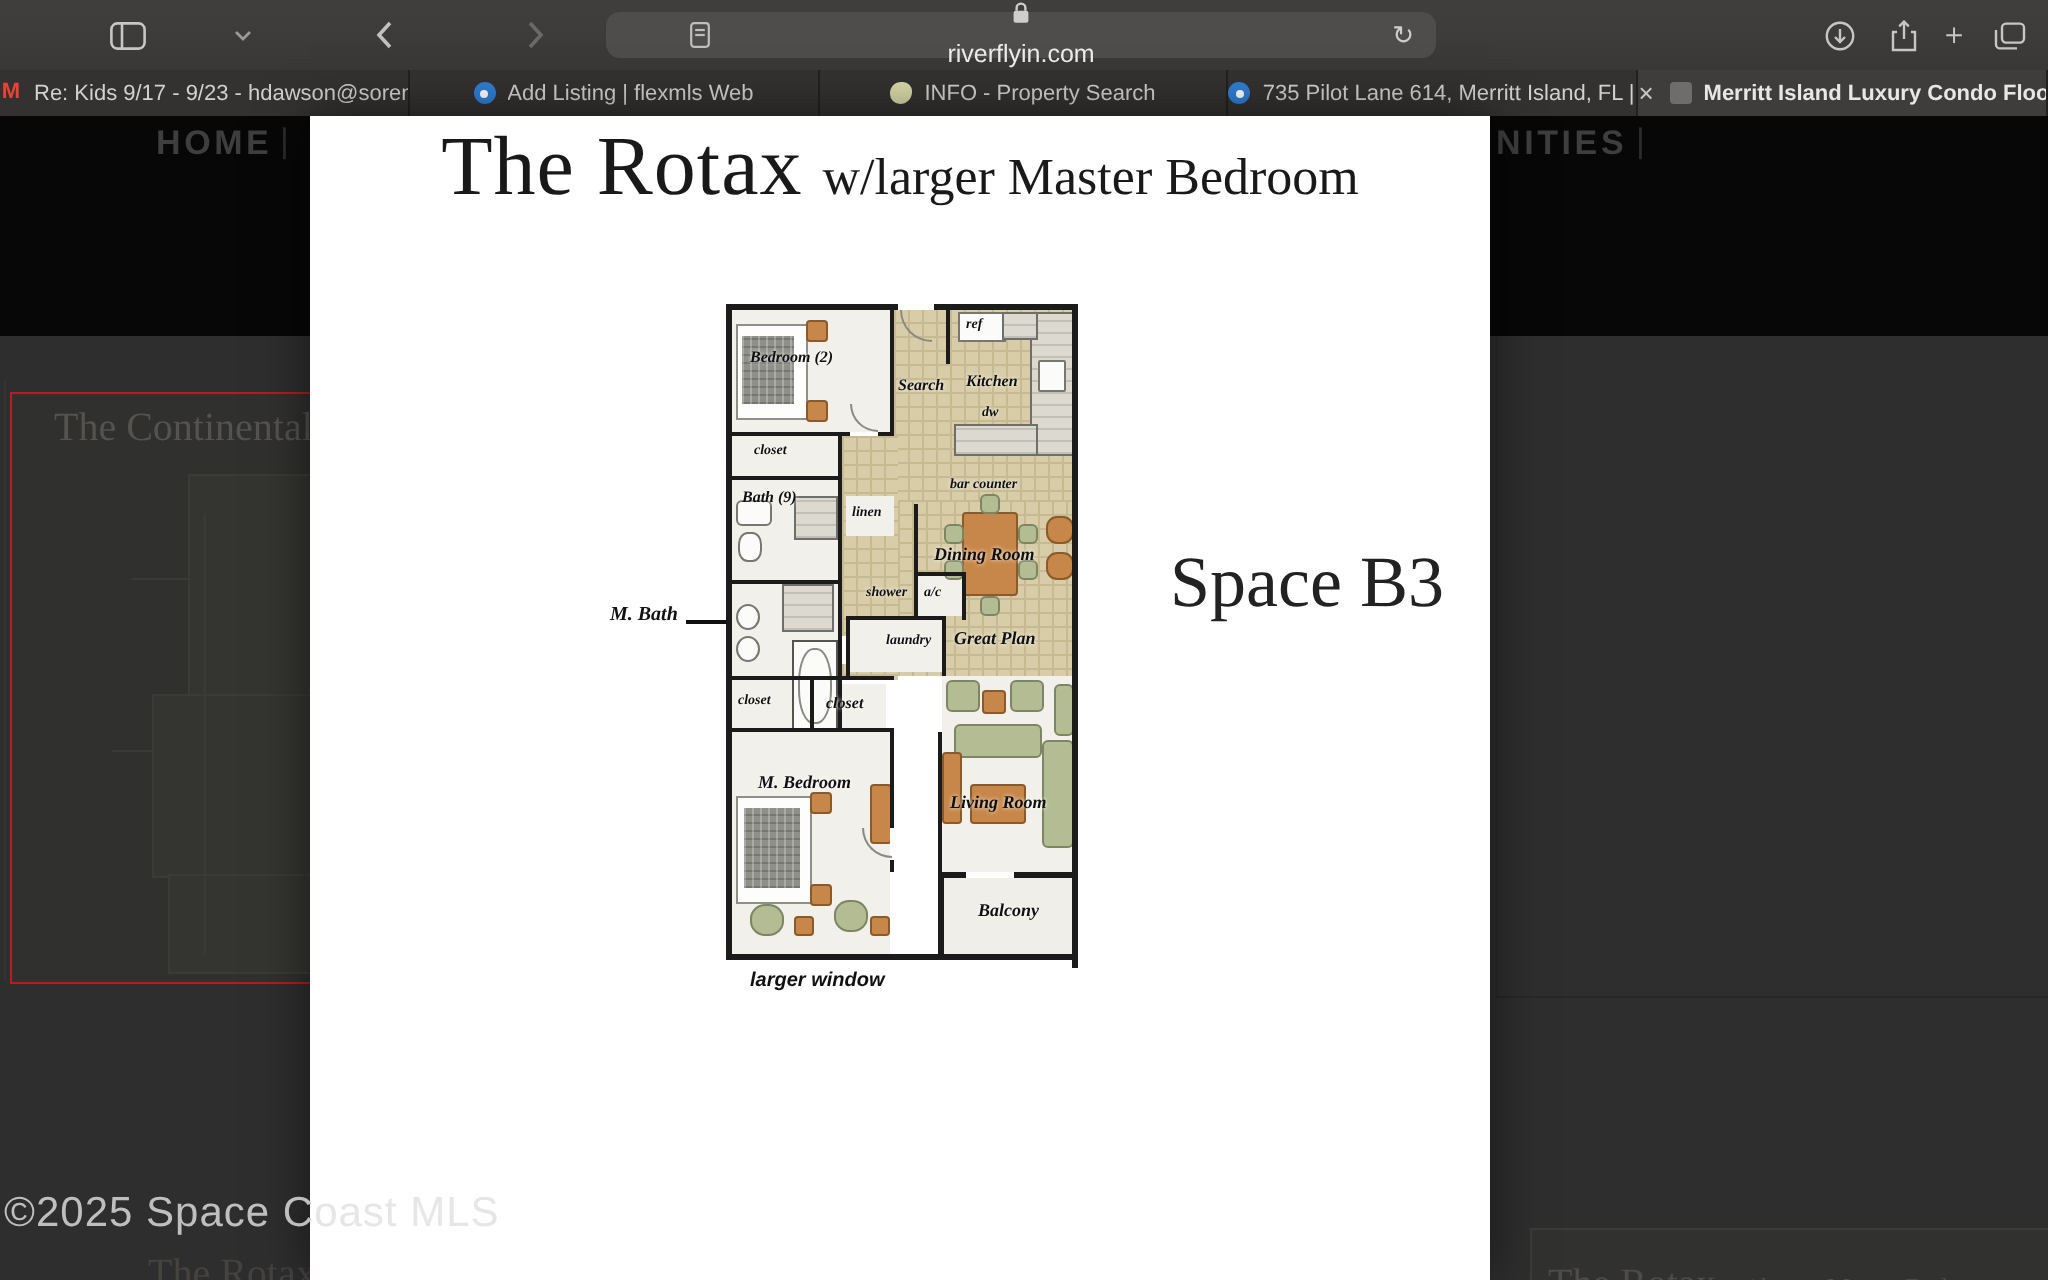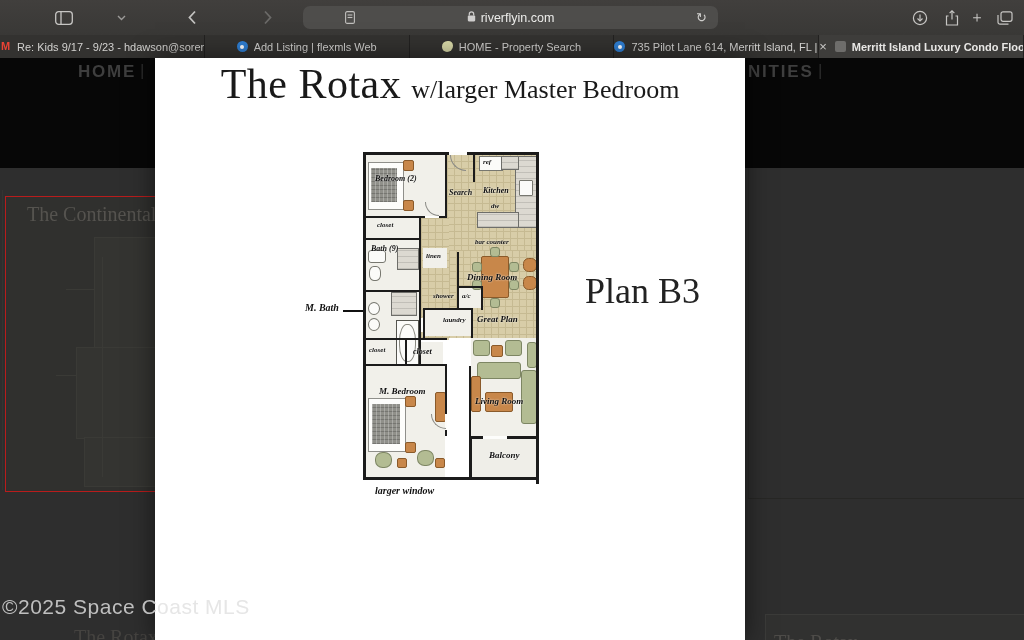--- a/index.html
+++ b/index.html
@@ -6,21 +6,21 @@
   #stage{position:relative;width:1024px;height:640px;overflow:hidden;
          font-family:"Liberation Sans",sans-serif;background:#2e2e2e;}
   .abs{position:absolute;}
 
   
   #toolbar{left:0;top:0;width:1024px;height:35px;
     background:linear-gradient(#413f3d,#393836);border-bottom:1px solid #232221;}
   .tbicon{position:absolute;top:0;height:35px;display:flex;align-items:center;justify-content:center;color:#c7c6c4;}
   #urlbar{position:absolute;left:303px;top:6px;width:415px;height:23px;background:#4e4d4b;border-radius:7px;
     display:flex;align-items:center;justify-content:center;color:#ececea;font-size:12.5px;}
-  #urlbar .center{display:flex;align-items:center;gap:5px;}
+  #urlbar .center{display:flex;align-items:center;gap:5px;flex-direction:column;}
   .plus-glyph{font-size:15px;}
   .refresh-glyph{font-size:13px;color:#cfcecc;}
 
   
   #tabbar{left:0;top:35px;width:1024px;height:23px;background:#2c2b29;display:flex;}
   .tab{flex:1;display:flex;align-items:center;justify-content:center;gap:6px;background:#333230;
        border-right:1px solid #222120;overflow:hidden;white-space:nowrap;
        font-size:11px;color:#d2d1cf;min-width:0;}
   .tab.active{background:#3e3d3b;color:#e8e7e5;font-weight:bold;}
   .favicon{width:11px;height:11px;flex:0 0 auto;display:inline-flex;align-items:center;justify-content:center;}
@@ -66,21 +66,21 @@
   #plan-title-row{position:absolute;left:0;top:2px;width:590px;display:flex;
     justify-content:center;align-items:baseline;gap:10px;font-family:"Liberation Serif",serif;color:#191919;}
   #plan-title{font-size:42px;letter-spacing:.5px;}
   #plan-subtitle{font-size:26px;text-align:center;}
   #plan-b3{position:absolute;left:430px;top:212px;font-family:"Liberation Serif",serif;font-size:36px;color:#222;}
   #mbath-label{position:absolute;left:150px;top:244px;font-family:"Liberation Serif",serif;
     font-style:italic;font-weight:bold;font-size:10px;color:#111;}
   #mbath-arrow{position:absolute;left:188px;top:252px;width:46px;height:2px;background:#111;}
   #mbath-arrow::after{content:"";position:absolute;right:-6px;top:-3px;border-left:7px solid #111;
     border-top:4px solid transparent;border-bottom:4px solid transparent;}
-  #larger-window{position:absolute;left:220px;top:427px;font-family:Liberation Serif, serif;
+  #larger-window{position:absolute;left:220px;top:427px;font-family:Liberation Sans, sans-serif;
     font-style:italic;font-weight:bold;font-size:10px;color:#111;}
 
   
   #fp{position:absolute;left:208px;top:94px;width:176px;height:332px;background:#fff;}
   .room{position:absolute;background:#f1f0ea;}
   .tile{position:absolute;background-color:#d8cda8;
     background-image:linear-gradient(#c6ba92 1px,transparent 1px),linear-gradient(90deg,#c6ba92 1px,transparent 1px);
     background-size:7px 7px;}
   .balc{position:absolute;background:#efeee8;}
   .w{position:absolute;background:#1b1b1b;}
@@ -183,21 +183,21 @@
     <div class="tab">
       <span class="favicon">
           <span class="fav-flex"></span>
         </span>
       <span class="tab-title">Add Listing | flexmls Web</span>
     </div>
     <div class="tab">
       <span class="favicon">
           <span class="fav-bcpao"></span>
         </span>
-      <span class="tab-title">HOME - Property Search</span>
+      <span class="tab-title">INFO - Property Search</span>
     </div>
     <div class="tab">
       <span class="favicon">
           <span class="fav-flex"></span>
         </span>
       <span class="tab-title">735 Pilot Lane 614, Merritt Island, FL | M...</span>
     </div>
     <div class="tab active">
       <span class="tab-close">×</span>
       <span class="favicon">
@@ -234,21 +234,21 @@
       <span class="rt"><span>The Rotax</span><span class="rts">w/ larger Master Bedroom</span></span>
     </div>
     <span id="bl-rotax">The Rotax</span>
   </div>
 
   <div id="modal" class="abs">
     <div id="plan-title-row">
       <span id="plan-title">The Rotax</span>
       <span id="plan-subtitle">w/larger Master Bedroom</span>
     </div>
-    <span id="plan-b3">Plan B3</span>
+    <span id="plan-b3">Space B3</span>
 
     <span id="mbath-label">M. Bath</span>
     <div id="mbath-arrow"></div>
     <span id="larger-window">larger window</span>
 
     <div id="fp">
 
       <div class="tile" style="left:84px;top:2px;width:90px;height:98px;"></div>
       <div class="tile" style="left:58px;top:66px;width:28px;height:122px;"></div>
       <div class="tile" style="left:86px;top:98px;width:88px;height:88px;"></div>

